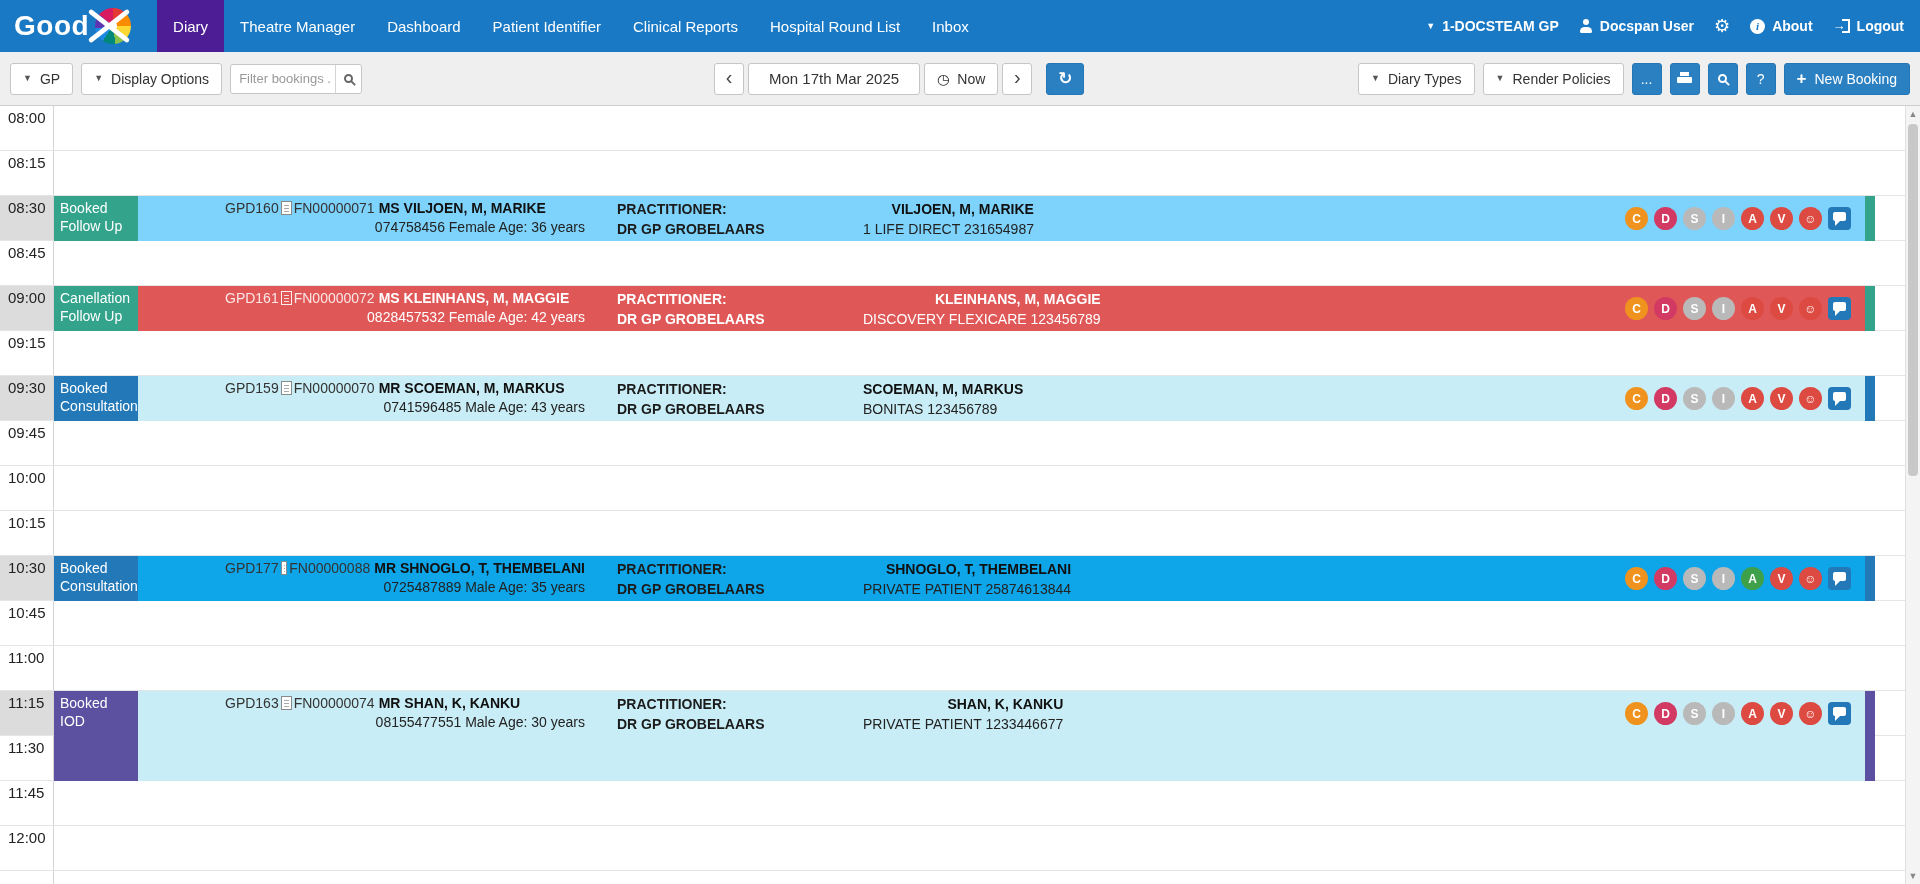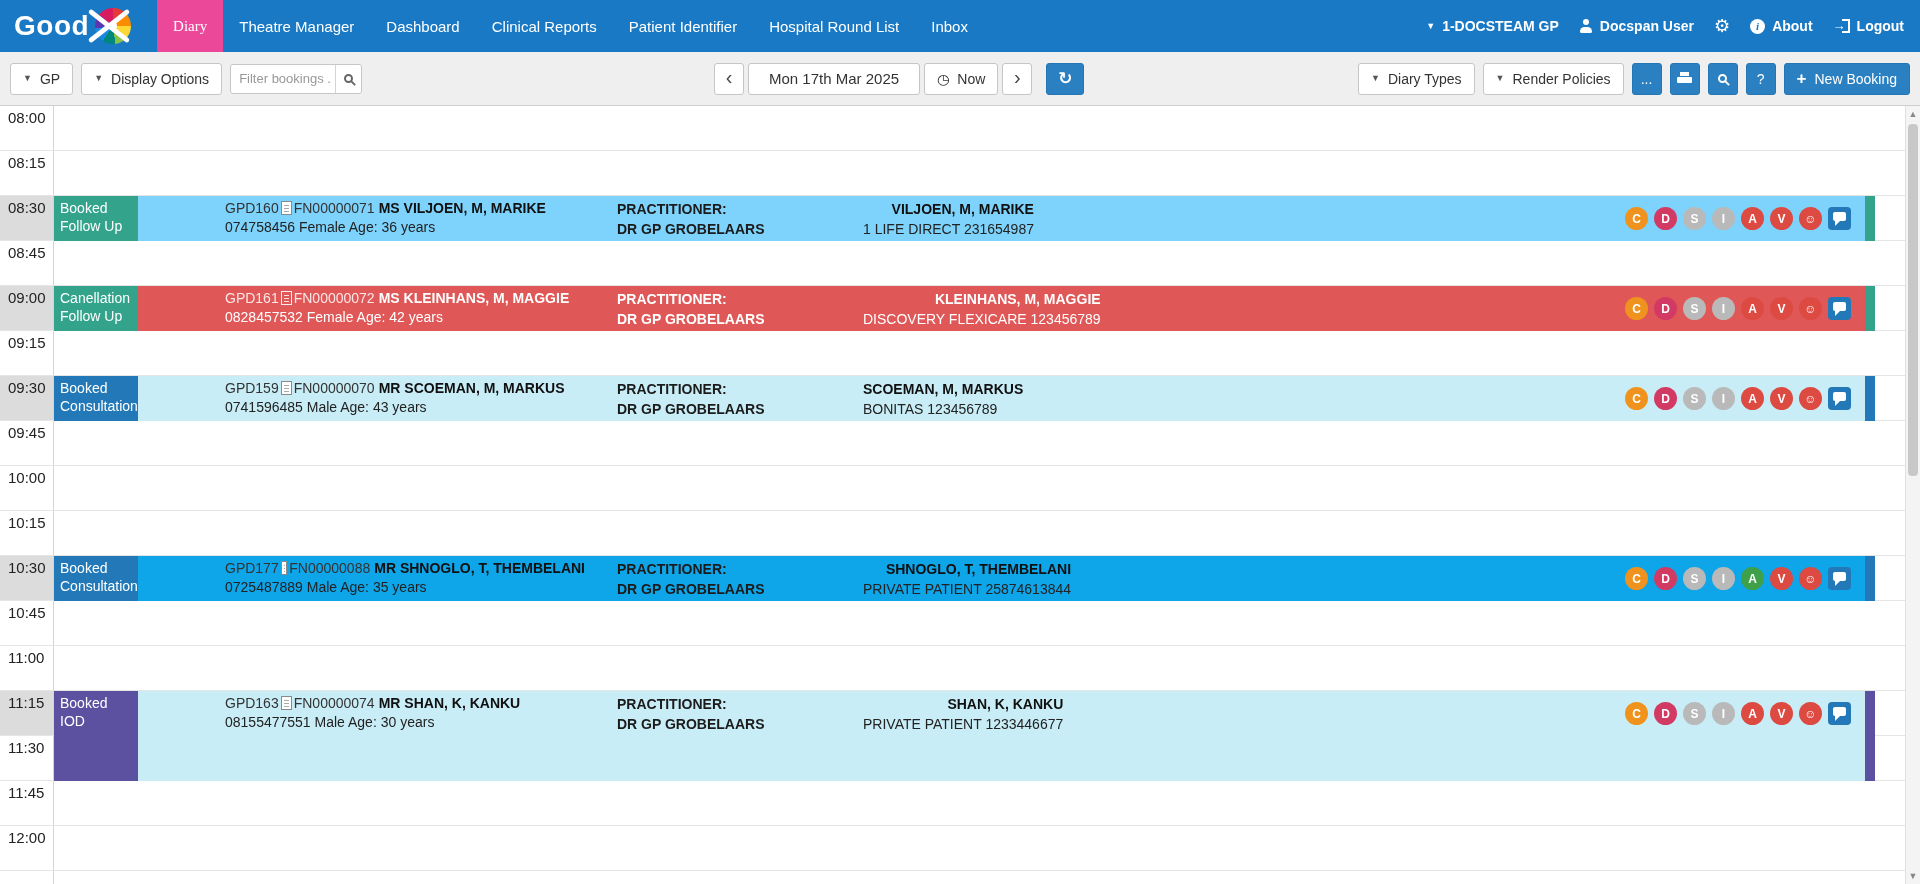--- a/index.html
+++ b/index.html
@@ -17,21 +17,21 @@
   .logo-good { font-size:28px; font-weight:bold; letter-spacing:.5px; }
   .pinwheel { position:relative; width:36px; height:36px; border-radius:50%;
     background:conic-gradient(#e53935 0 45deg,#fb8c00 45deg 90deg,#fdd835 90deg 130deg,#8bc34a 130deg 172deg,#00897b 172deg 215deg,#1e88e5 215deg 262deg,#5e35b1 262deg 310deg,#d81b60 310deg 360deg);
   }
   .pinwheel::after { content:""; position:absolute; inset:14px; background:#fff; border-radius:50%; }
   .xbar { position:absolute; top:50%; left:38%; width:50px; height:5px; background:#fff; border-radius:3px; }
   .xbar1 { transform:translate(-50%,-50%) rotate(38deg); }
   .xbar2 { transform:translate(-50%,-50%) rotate(-38deg); }
   .nav-tabs { display:flex; align-items:stretch; }
   .nav-tab { display:flex; align-items:center; padding:0 16px; font-size:15px; cursor:pointer; white-space:nowrap; }
-  .nav-tab.active { background:#ec4899;font-family:Liberation Serif, serif; }
+  .nav-tab.active { background:#4c1d95; }
   .nav-right { margin-left:auto; display:flex; align-items:center; gap:20px; padding-right:16px; font-size:14px; font-weight:bold; }
   .nav-item { display:flex; align-items:center; gap:7px; cursor:pointer; white-space:nowrap; }
   .caret { font-size:9px; line-height:1; }
   .gear-glyph { font-size:18px; font-weight:normal; line-height:1; }
   .person-icon { display:inline-block; width:14px; height:14px; position:relative; }
   .person-icon::before { content:""; position:absolute; top:0; left:4px; width:6px; height:6px; border-radius:50%; background:#fff; }
   .person-icon::after { content:""; position:absolute; bottom:0; left:1px; width:12px; height:6px; border-radius:6px 6px 2px 2px; background:#fff; }
   .info-icon { width:15px; height:15px; border-radius:50%; background:#fff; color:#1979c4; font-size:11px; font-weight:bold; font-style:italic; display:inline-flex; align-items:center; justify-content:center; font-family:"Liberation Serif",serif; }
   .logout-icon { display:inline-block; position:relative; width:17px; height:14px; }
   .logout-door { position:absolute; right:0; top:0; width:8px; height:14px; border:2px solid #fff; border-left:none; }
@@ -74,21 +74,21 @@
   .bookings-overlay { position:absolute; inset:0; pointer-events:none; }
   .booking { position:absolute; left:54px; width:1821px; display:flex; pointer-events:auto; cursor:pointer; }
   .status-block { flex:0 0 84px; width:84px; color:#fff; font-size:14px; line-height:1.32; padding:3px 6px; overflow:hidden; }
   .b-body { flex:1; display:flex; padding-left:87px; position:relative; overflow:hidden; }
   .col-booking { flex:0 0 360px; width:360px; padding-top:4px; font-size:14px; }
   .line1 { display:flex; align-items:center; white-space:nowrap; }
   .bid, .fno { color:#333; }
   .doc-icon { display:inline-block; width:11px; height:14px; border:1px solid #8a8a8a; background:#fff; margin:0 2px; position:relative; }
   .doc-icon::after { content:""; position:absolute; left:2px; right:2px; top:3px; height:1px; background:#aaa; box-shadow:0 3px 0 #aaa,0 6px 0 #aaa; }
   .pname { font-weight:bold; color:#101010; margin-left:4px; }
-  .line2 { padding-top:3px; color:#222; }
+  .line2 { text-align:right; padding-top:3px; color:#222; }
   .col-prac { flex:0 0 236px; width:236px; margin-left:32px; padding-top:4px; font-size:14px; font-weight:bold; color:#1b1b1b; line-height:1.4; }
   .col-acct { margin-left:10px; padding-top:4px; font-size:14px; line-height:1.4; color:#222; }
   .acct-name { font-weight:bold; color:#101010;text-align:right; }
   .icons { margin-left:auto; display:flex; align-items:center; gap:6px; height:45px; padding-right:14px; flex:0 0 auto; }
   .circle { width:23px; height:23px; border-radius:50%; color:#fff; font-weight:bold; font-size:12px; display:flex; align-items:center; justify-content:center; }
   .chat-icon { width:23px; height:23px; border-radius:4px; position:relative; }
   .chat-icon::before { content:""; position:absolute; left:5px; top:5px; width:13px; height:9px; background:#fff; border-radius:2px; }
   .chat-icon::after { content:""; position:absolute; left:7px; top:13px; width:0; height:0; border:3px solid transparent; border-top-color:#fff; border-left-color:#fff; }
   .edge-bar { flex:0 0 10px; width:10px; }
 
@@ -114,22 +114,22 @@
       <span class="logo-good">Good</span>
       <span class="pinwheel">
           <i class="xbar xbar1"></i>
           <i class="xbar xbar2"></i>
         </span>
     </div>
     <nav class="nav-tabs">
         <div class="nav-tab active">Diary</div>
         <div class="nav-tab">Theatre Manager</div>
         <div class="nav-tab">Dashboard</div>
+        <div class="nav-tab">Patient Identifier</div>
         <div class="nav-tab">Clinical Reports</div>
-        <div class="nav-tab">Patient Identifier</div>
         <div class="nav-tab">Hospital Round List</div>
         <div class="nav-tab">Inbox</div>
       </nav>
     <div class="nav-right">
       <div class="nav-item">
         <span class="caret">▼</span>
         <span>1-DOCSTEAM GP</span>
       </div>
       <div class="nav-item">
         <span class="person-icon"></span>

